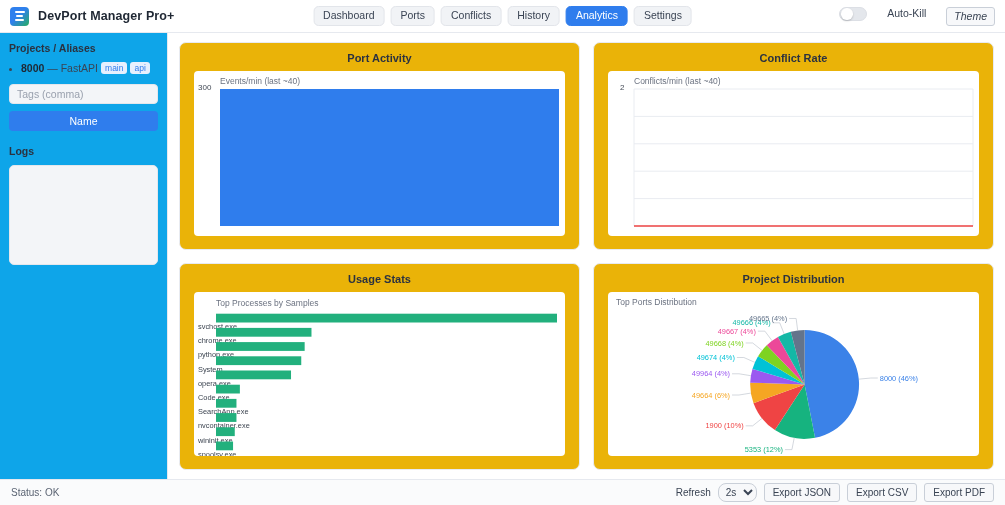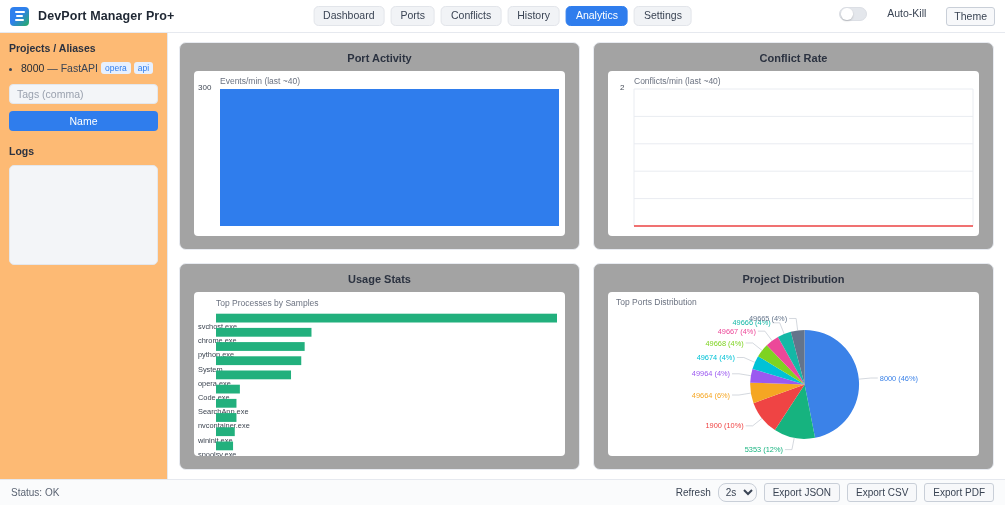--- a/index.html
+++ b/index.html
@@ -50,38 +50,38 @@
     background: #e4e7ec; border: 1px solid #dcdfe5; position: relative; cursor: pointer;
   }
   #toggle::after {
     content:''; position:absolute; left:1px; top:0.5px;
     width: 11.5px; height: 11.5px; border-radius:50%; background:#fff;
     box-shadow: 0 1px 2px rgba(0,0,0,.2);
   }
   #autokill-label { font-size: 10.5px; color: #3a4454; }
   #theme-btn {
     font-size: 10.5px; color: #3a4454; background: #f7f8fa;
-    border: 1px solid #c9cfd8; border-radius: 3px; padding: 2.5px 7px; cursor: pointer;
+    border: 1px solid #c9cfd8; border-radius: 3px; padding: 2.5px 7px; cursor: pointer; font-style: italic;
   }
   
   #body { display: flex; height: 446px; }
   #sidebar {
-    width: 168px; background: #fdba74;
+    width: 168px; background: #0ea5e9;
     border-right: 1px solid #e6e9ef;
     padding: 9px 9px 0 9px;
     display: flex; flex-direction: column;
   }
   .sec-title { font-size: 10.5px; font-weight: bold; color: #2b3240; margin-bottom: 8px; }
   #alias-list { list-style: none; margin: 0 0 10px 12px; }
   #alias-list li {
     font-size: 10.5px; color: #3a4454; display: flex; align-items: center; gap: 4px;
     list-style: disc; display: list-item;
   }
   #alias-list li::marker { font-size: 9px; }
-  .alias-port { font-weight: normal; color: #1f2733; margin-top: 44px; }
+  .alias-port { font-weight: bold; color: #1f2733; margin-top: 44px; }
   .tag {
     display: inline-block; font-size: 8.5px; color: #2f7ded;
     background: #e7f0fe; border-radius: 3px; padding: 1px 4px; margin-left: 3px;
     vertical-align: 1px;
   }
   .field {
     width: 100%; height: 20px; margin-bottom: 5px;
     background: #f3f5f8; border: 1px solid #e4e7ec; border-radius: 4px;
     font-size: 10.5px; color: #8b93a1; padding: 0 7px;
     font-family: "Liberation Sans", sans-serif;
@@ -98,21 +98,21 @@
     flex: 0 0 auto; height: 100px; width: 100%;
     background: #f3f5f8; border: 1px solid #e4e7ec; border-radius: 5px;
   }
   
   #grid {
     flex: 1; background: #ffffff;
     display: grid; grid-template-columns: 1fr 1fr; grid-template-rows: 1fr 1fr;
     gap: 13px; padding: 9px 11px 9px 11px;
   }
   .card {
-    background: #a3a3a3; border: 1px solid #e8ebf1; border-radius: 7px;
+    background: #eab308; border: 1px solid #e8ebf1; border-radius: 7px;
     display: flex; flex-direction: column; align-items: center;
     padding: 9px 14px 13px 14px; min-height: 0;
   }
   .card-title { font-size: 11px; font-weight: bold; color: #2b3240; margin-bottom: 7px; }
   .plot {
     flex: 1; width: 100%; background: #fff; border-radius: 4px;
     position: relative; overflow: hidden; min-height: 0;
   }
   .plot-caption {
     position: absolute; left: 26px; top: 5px;
@@ -166,21 +166,21 @@
     <span id="autokill-label">Auto-Kill</span>
     <button id="theme-btn">Theme</button>
   </div>
 </div>
 
 <div id="body">
 
   <div id="sidebar">
     <div class="sec-title">Projects / Aliases</div>
     <ul id="alias-list">
-        <li><span class="alias-port">8000</span><span> — FastAPI</span><span class="tag">opera</span><span class="tag">api</span></li>
+        <li><span class="alias-port">8000</span><span> — FastAPI</span><span class="tag">main</span><span class="tag">api</span></li>
       </ul>
 
     <input class="field" placeholder="Tags (comma)" style="">
     <button id="save-btn">Name</button>
 
     <div class="sec-title" id="logs-title">Logs</div>
     <div id="logs-box"></div>
   </div>
 
   <div id="grid">

